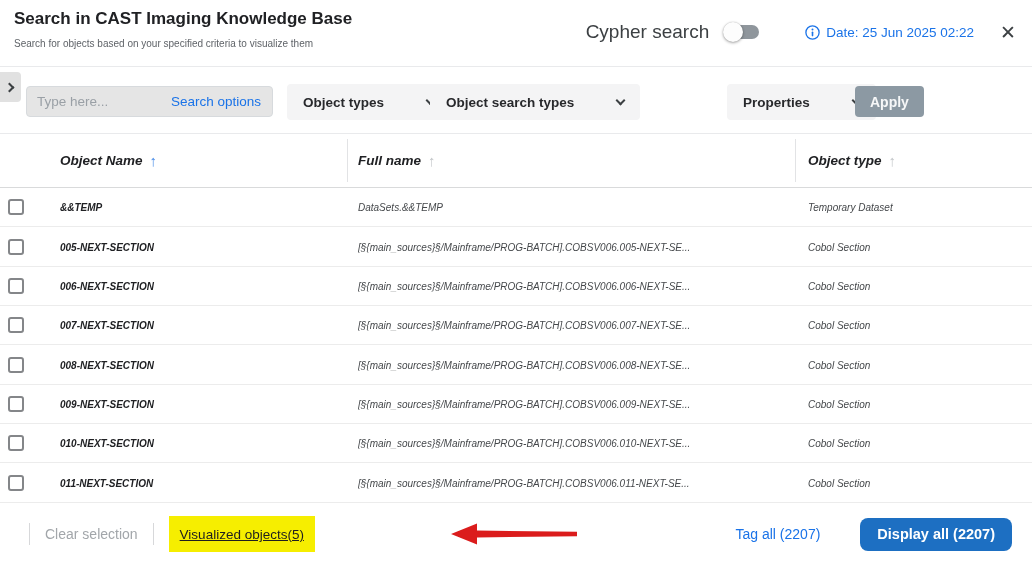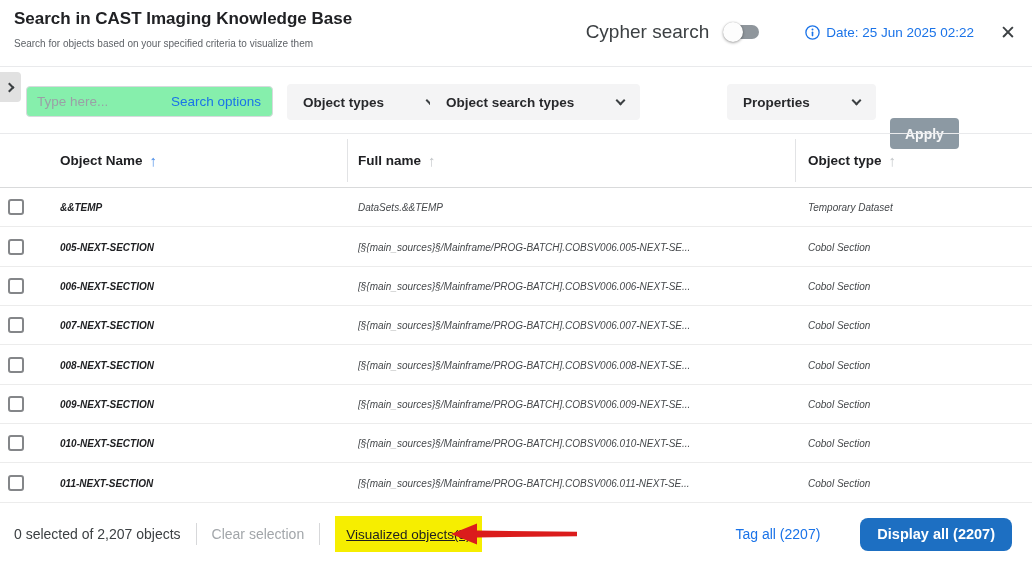--- a/index.html
+++ b/index.html
@@ -22,45 +22,45 @@
   .date-text { font-size: 13.5px; color: #1a73e8; }
   .close-x { font-size: 19px; color: #3c4043; cursor: pointer; line-height: 1; }
   .hdr-border { position: absolute; top: 66px; left: 0; width: 100%; border-top: 1px solid #e9eaec; }
 
   
   .panel-tab { position: absolute; left: 0; top: 72px; width: 21px; height: 30px; background: #e1e1e1;
                border-radius: 0 4px 4px 0; display: flex; align-items: center; justify-content: center; cursor: pointer; }
   .chev-right { display: inline-block; width: 7px; height: 7px; border-top: 2.5px solid #3c4043; border-right: 2.5px solid #3c4043;
                 transform: rotate(45deg); margin-left: -3px; }
   .search-box { position: absolute; left: 26px; top: 86px; width: 247px; height: 31px;
-                border: 1px solid #d7dadd; border-radius: 4px; display: flex; align-items: center; background: #86efac; }
+                border: 1px solid #d7dadd; border-radius: 4px; display: flex; align-items: center; background: #e5e5e5; }
   .search-input { flex: 1; min-width: 0; border: none; outline: none; padding: 0 6px 0 10px; font-size: 13.5px;
                   font-family: "Liberation Sans", sans-serif; color: #3c4043; background: transparent; }
   .search-input::placeholder { color: #9aa0a6; }
   .search-options { font-size: 13.5px; color: #1a73e8; padding-right: 11px; white-space: nowrap; cursor: pointer; }
 
   .chip { position: absolute; top: 84px; height: 36px; background: #f4f4f5; border-radius: 4px;
           display: flex; align-items: center; padding: 0 16px; cursor: pointer; gap: 30px; }
   .chip-label { font-size: 13.5px; font-weight: 700; color: #28292c; white-space: nowrap; }
   .chev-down { display: inline-block; width: 7px; height: 7px; border-right: 2px solid #3c4043; border-bottom: 2px solid #3c4043;
                transform: rotate(45deg); margin-left: 13px; margin-top: -4px; }
   .chip-object-types { left: 287px; }
   .chip-object-search-types { left: 430px; }
   .chip-insights { left: 610px; }
   .chip-properties { left: 727px; }
 
   .gray-btn { position: absolute; top: 86px; height: 31px; background: #8c99a3; border: none; border-radius: 4px;
               color: rgba(255,255,255,0.92); font-size: 14px; font-weight: 700; padding: 0 15px; cursor: pointer;
               font-family: "Liberation Sans", sans-serif; }
-  .btn-apply { left: 890px; margin-top: 32px; }
+  .btn-apply { left: 855px; }
   .btn-save-filter { left: 935px; }
   .toolbar-border { position: absolute; top: 133px; left: 0; width: 100%; border-top: 1px solid #e9eaec; }
 
   
-  .thead { position: absolute; top: 133px; left: 0; width: 100%; height: 55px; border-bottom: 1px solid #d9dadb; }
+  .thead { position: absolute; top: 133px; left: 0; width: 100%; height: 55px; border-bottom: 1px solid #d9dadb; font-style: italic; }
   .th { position: absolute; top: 0; height: 55px; display: flex; align-items: center; font-size: 13.5px; font-weight: 700; color: #202124; }
   .th-name { left: 60px; } .th-full { left: 358px; } .th-type { left: 808px; }
   .sort-arrow { font-size: 15px; margin-left: 7px; font-weight: 400; }
   .sort-active { color: #4d8fe8; }
   .sort-inactive { color: #c4c7ca; }
   .col-sep { position: absolute; top: 139px; width: 1px; height: 43px; background: #e2e3e5; }
   .sep-1 { left: 347px; } .sep-2 { left: 795px; }
 
   .tbody { position: absolute; top: 188px; left: 0; width: 100%; }
   .row { position: relative; height: 39.35px; border-bottom: 1px solid #ececec; }
@@ -197,21 +197,20 @@
     </div>
     <div class="row">
       <div class="checkbox"></div>
       <span class="cell cell-name">011-NEXT-SECTION</span>
       <span class="cell cell-full">[§{main_sources}§/Mainframe/PROG-BATCH].COBSV006.011-NEXT-SE...</span>
       <span class="cell cell-type">Cobol Section</span>
     </div>
   </div>
 
   <div class="footer-left">
-    <span class="sel-summary">0 selected of 2,207 objects</span>
     <span class="v-div"></span>
     <span class="clear-sel">Clear selection</span>
     <span class="v-div"></span>
     <span class="visualized">
       <span>Visualized objects(5)</span>
     </span>
   </div>
 
   <svg class="annot-arrow" width="130" height="26" viewBox="0 0 130 26">
     <polygon points="2,13 28,2.5 28,9.5 128,10.8 128,15.2 28,16.5 28,23.5" fill="#db1c1c"></polygon>

